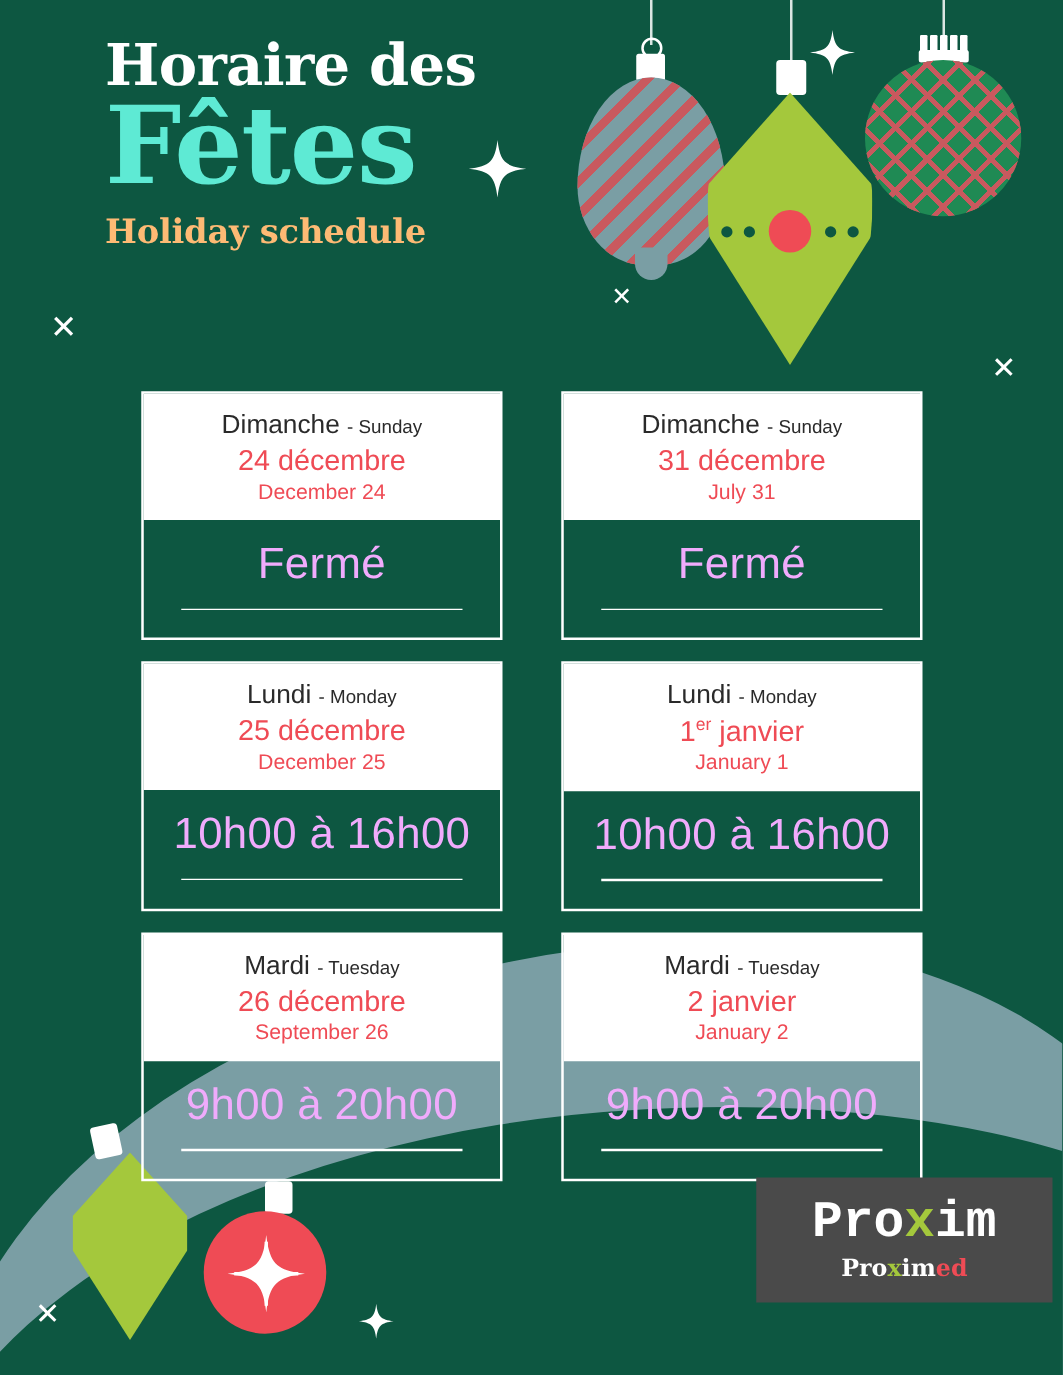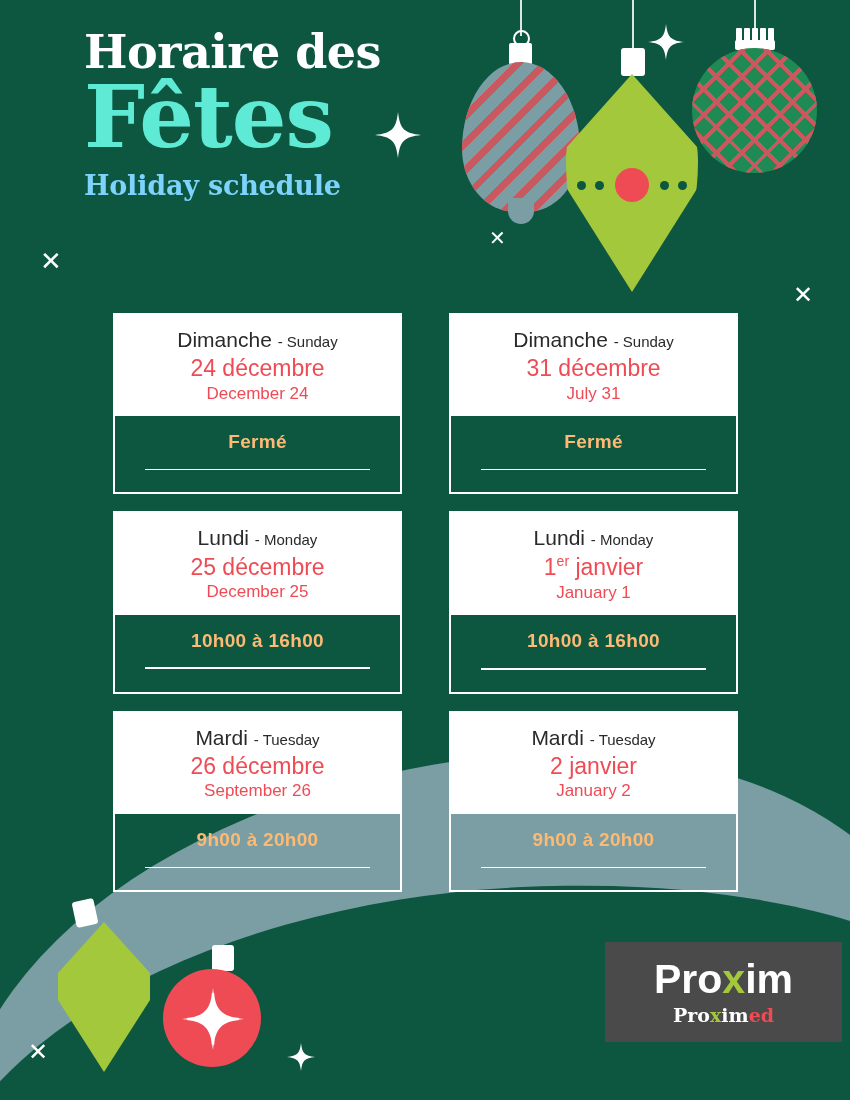--- a/index.html
+++ b/index.html
@@ -67,21 +67,21 @@
     font-size: 86px;
     color: #5eead4;
     letter-spacing: -1px;
     line-height: 1.0;
     margin-top: -2px;
   }
   .title-sub {
     font-family: "DejaVu Serif", serif;
     font-weight: bold;
     font-size: 27px;
-    color: #7dd3fc;
+    color: #fdba74;
     margin-top: 10px;
     letter-spacing: -0.2px;
   }
 
   
   .orn-wrap { position: absolute; z-index: 4; }
 
   .string {
     position: absolute;
     width: 1.5px;
@@ -258,23 +258,23 @@
     color: #ef4b55;
     margin-top: 2px;
     line-height: 1.15;
   }
   .card-bottom {
     padding: 16px 22px 22px;
     text-align: center;
     position: relative;
   }
   .hours {
-    font-size: 19px;
-    font-weight: bold;
-    color: #fdba74;
+    font-size: 35px;
+    font-weight: normal;
+    color: #f0abfc;
     letter-spacing: 0.3px;
     line-height: 1.1;
   }
   .hours-rule {
     height: 1.5px;
     background: #ffffff;
     margin: 16px 8px 0;
   }
 
   
@@ -285,21 +285,21 @@
     width: 237px;
     height: 100px;
     background: #4a4a4a;
     z-index: 8;
     display: flex;
     flex-direction: column;
     align-items: center;
     justify-content: center;
   }
   .logo-main {
-    font-family: Liberation Sans, sans-serif;
+    font-family: Liberation Mono, monospace;
     font-weight: bold;
     font-size: 41px;
     color: #ffffff;
     letter-spacing: 0px;
     line-height: 1;
     position: relative;
   }
   .logo-main .x-leaf {
     color: #a4c83c;
   }

